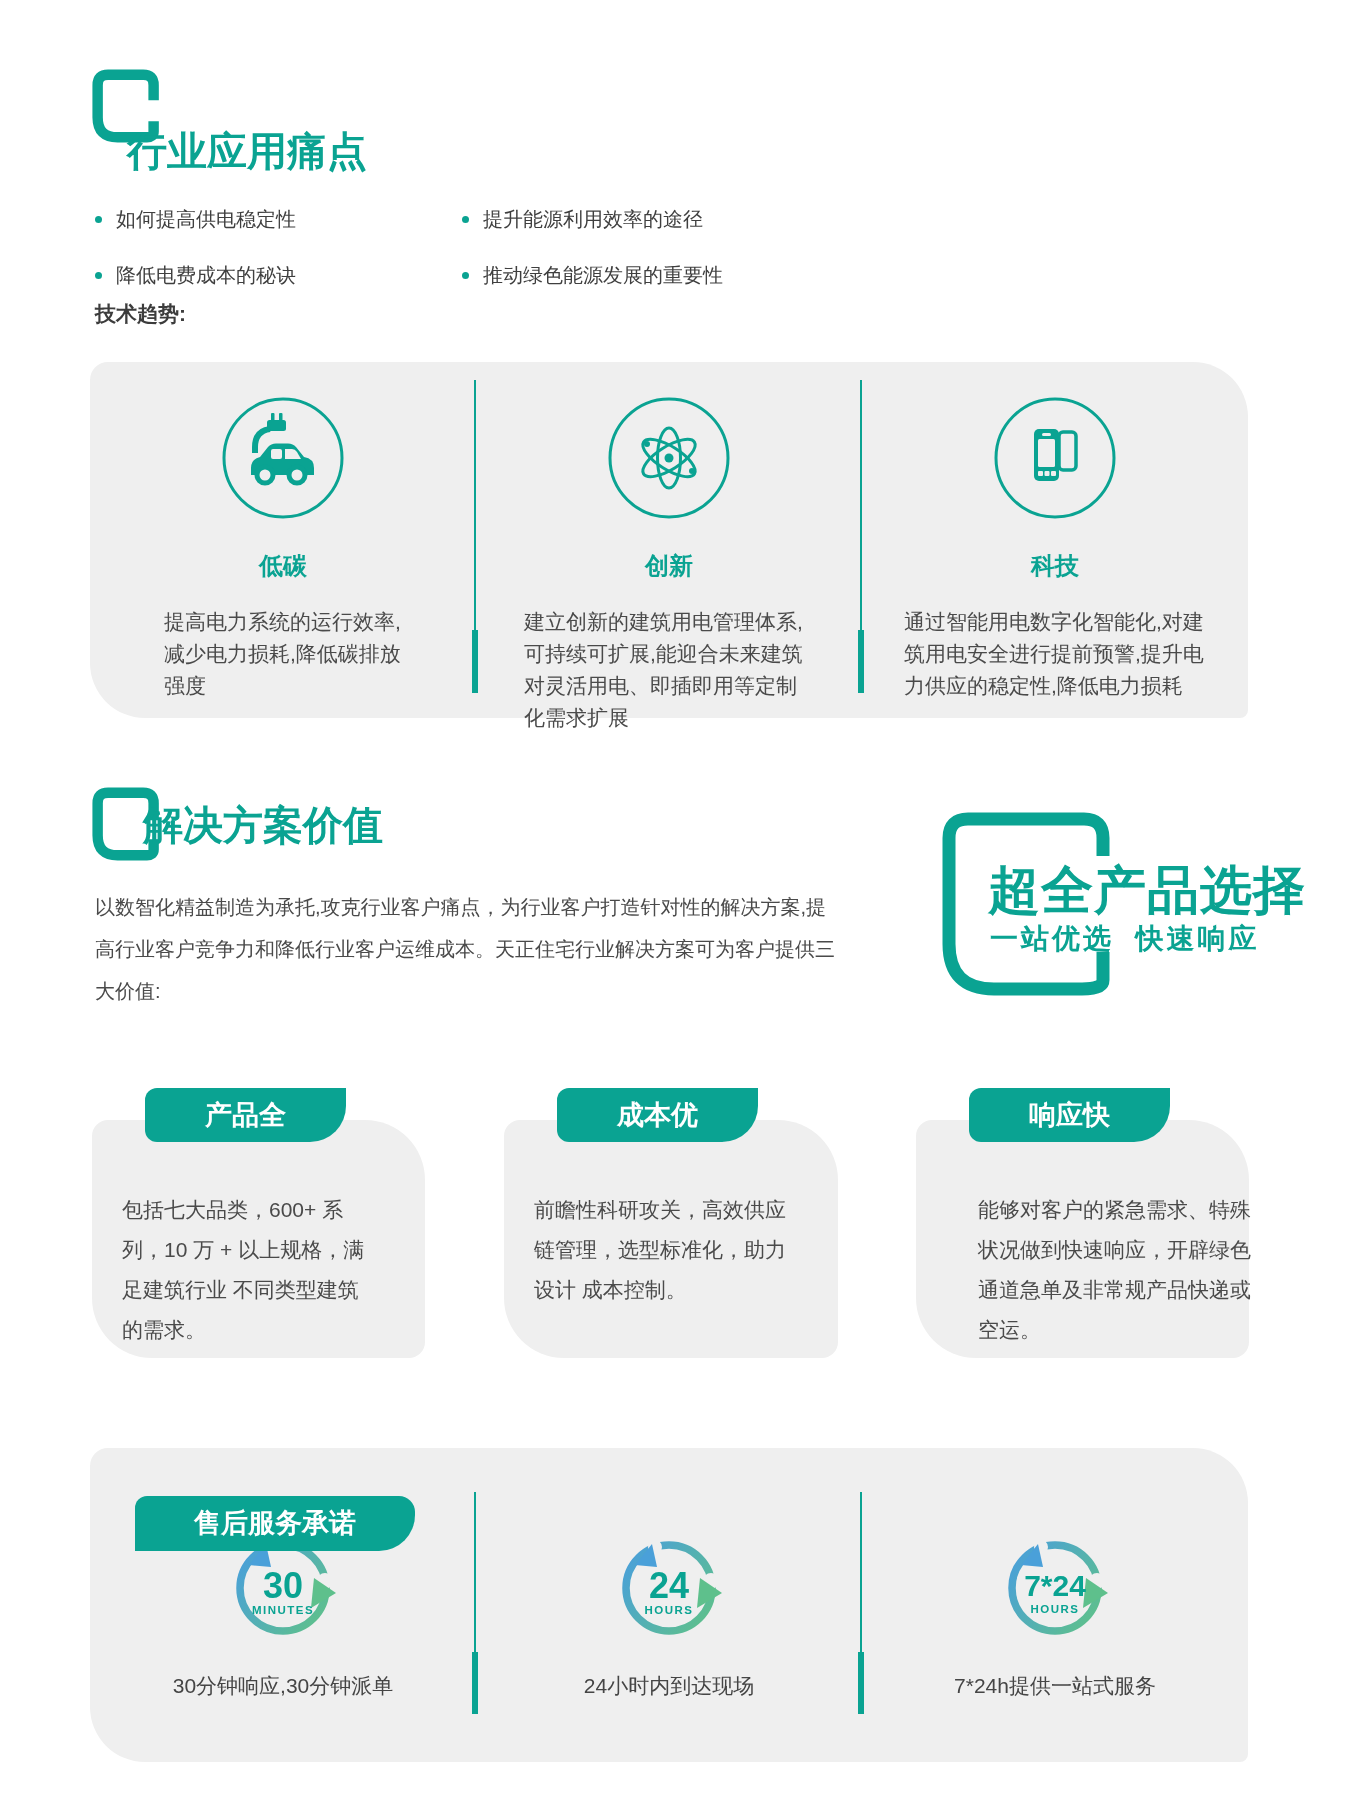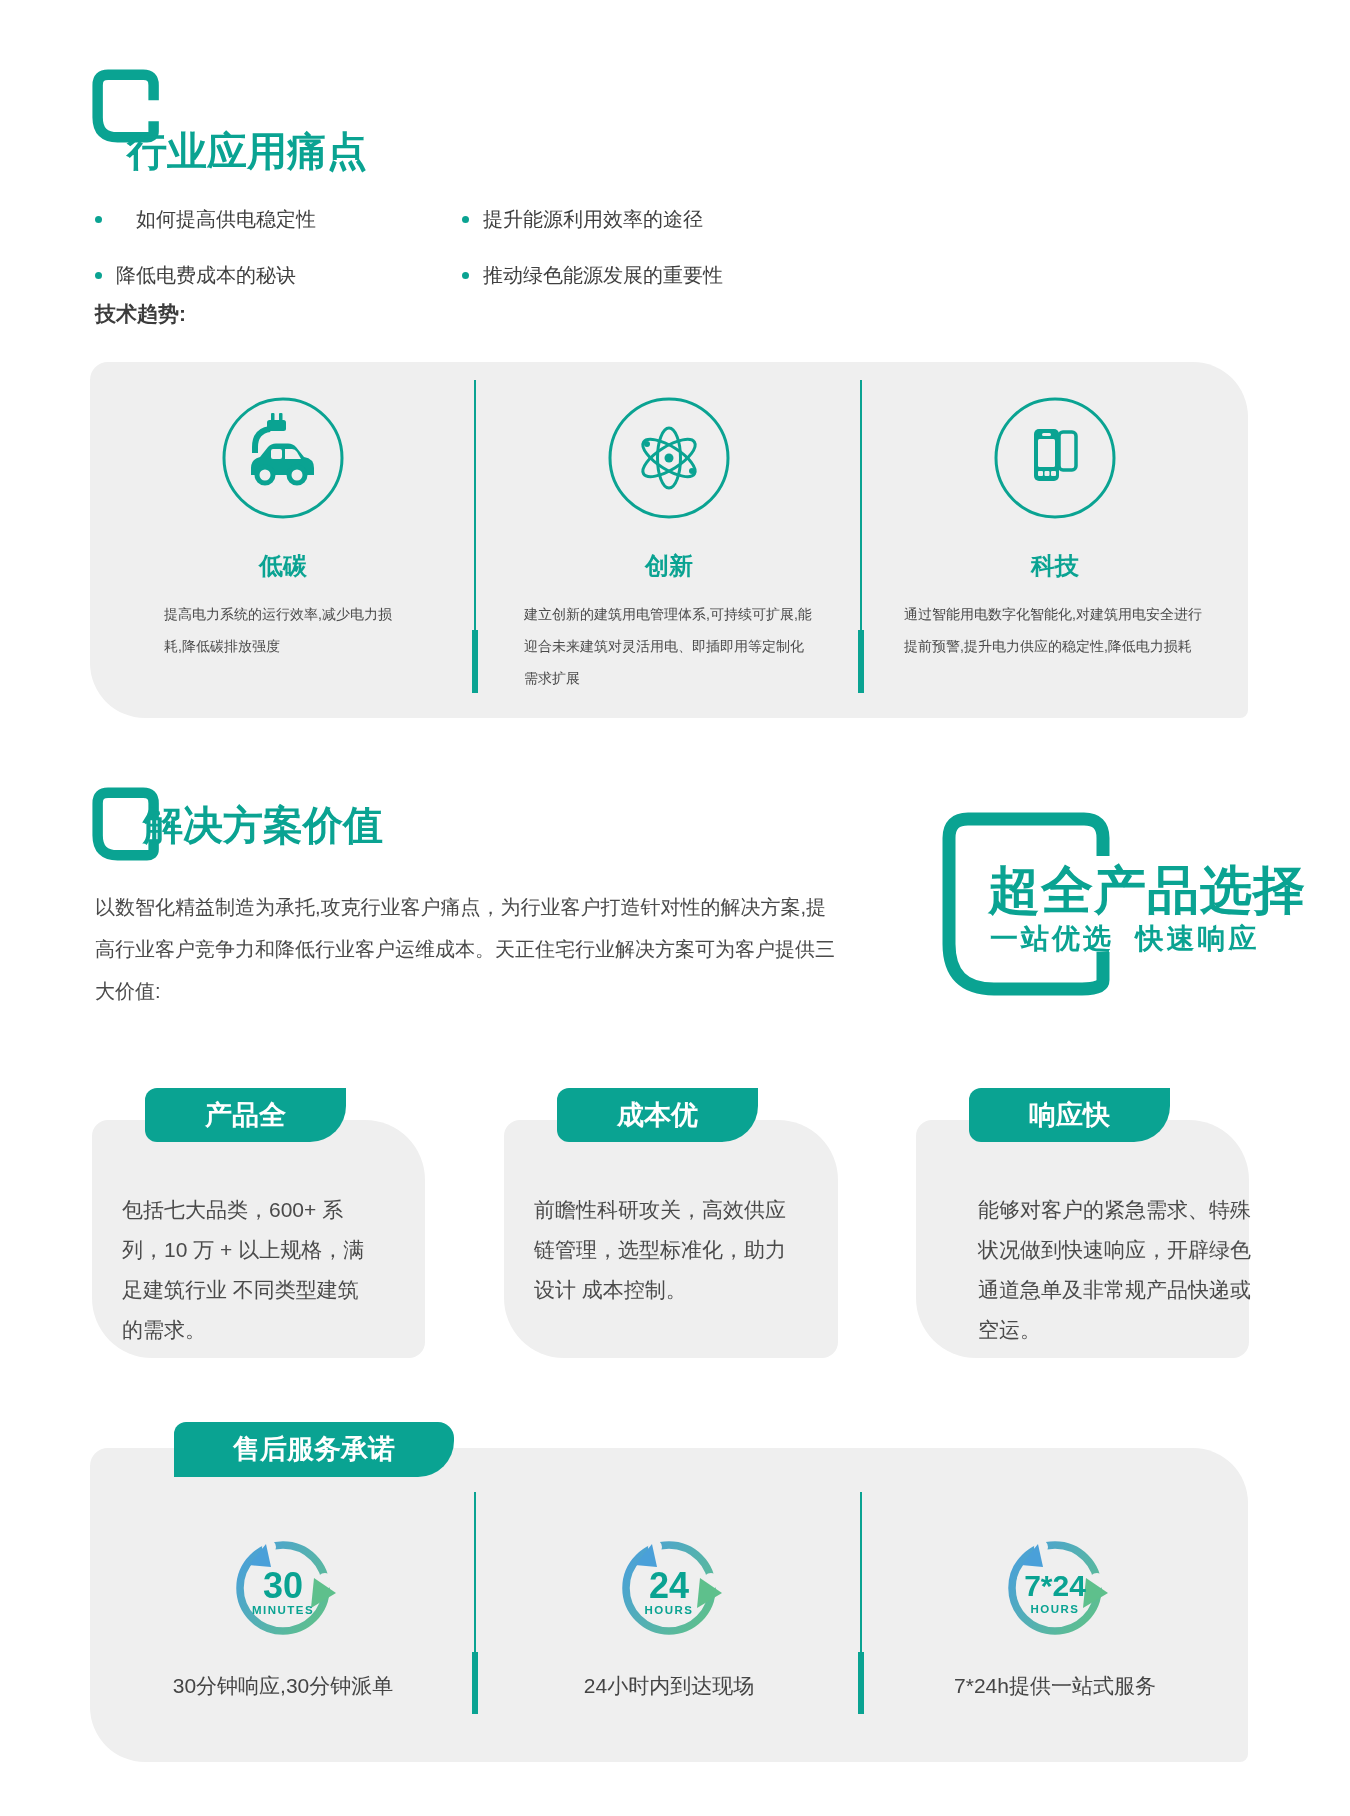--- a/index.html
+++ b/index.html
@@ -23,21 +23,21 @@
   .bullet{display:flex;align-items:center;font-size:20px;color:var(--text-dark);white-space:nowrap;}
   .bullet .dot{width:7px;height:7px;border-radius:50%;background:var(--teal);margin-right:14px;flex:0 0 auto;}
 
   .trends-label{font-size:21px;font-weight:700;color:#3c3c3c;white-space:nowrap;}
 
   
   .panel{background:var(--gray);border-radius:18px 55px 8px 55px;}
   .trend-col,.svc-col{position:absolute;width:386px;display:flex;flex-direction:column;align-items:center;}
   .trend-col .ring{margin-top:34px;}
   .trend-title{margin-top:30px;font-size:24px;font-weight:700;color:var(--teal);}
-  .trend-desc{margin-top:16px;font-size:14px;line-height:32px;color:var(--text-body);text-align:left;}
+  .trend-desc{margin-top:24px;font-size:21px;line-height:32px;color:var(--text-body);text-align:left;}
 
   .divider{position:absolute;width:6px;display:flex;flex-direction:column;align-items:center;}
   .d-thin{width:2.5px;flex:1;background:var(--teal);}
   .d-thick{width:6px;height:63px;background:var(--teal);flex:0 0 auto;}
   .divider.svc .d-thick{height:62px;}
 
   
   .para{font-size:20px;line-height:42px;color:var(--text-body);}
 
   
@@ -74,21 +74,21 @@
 </head>
 <body>
 
 <div class="page">
 
   <svg class="abs bracket-icon" style="left:91px;top:68px;" width="74" height="76" viewBox="0 0 78 80">
     <path d="M 66 34 L 66 18 Q 66 7 55 7 L 18 7 Q 7 7 7 18 L 7 52 Q 7 73 28 73 L 59 73 Q 66 73 66 67 L 66 56" stroke-width="11"></path>
   </svg>
   <div class="abs sec-title" style="left:127px;top:86px;margin-top:42px;">行业应用痛点</div>
 
-  <div class="abs bullet" style="left:95px;top:206px;gap:20px;">
+  <div class="abs bullet" style="left:95px;top:206px;">
     <span class="dot"></span>
     <span>如何提高供电稳定性</span>
   </div>
   <div class="abs bullet" style="left:95px;top:262px;">
     <span class="dot"></span>
     <span>降低电费成本的秘诀</span>
   </div>
   <div class="abs bullet" style="left:462px;top:206px;">
     <span class="dot"></span>
     <span>提升能源利用效率的途径</span>
@@ -181,21 +181,21 @@
     <div class="card-desc" style="width:256px;">前瞻性科研攻关，高效供应链管理，选型标准化，助力设计 成本控制。</div>
   </div>
   <div class="value-tab" style="left:557px;top:1088px;">成本优</div>
 
   <div class="value-card" style="left:916px;top:1120px;">
     <div class="card-desc" style="width:276px;margin-left:32px;">能够对客户的紧急需求、特殊状况做到快速响应，开辟绿色通道急单及非常规产品快递或空运。</div>
   </div>
   <div class="value-tab" style="left:969px;top:1088px;">响应快</div>
 
   <div class="abs panel" style="left:90px;top:1448px;width:1158px;height:314px;"></div>
-  <div class="service-tab" style="left:135px;top:1422px;margin-left:39px;">售后服务承诺</div>
+  <div class="service-tab" style="left:135px;top:1496px;">售后服务承诺</div>
 
   <div class="svc-col" style="left:90px;top:1448px;">
     <svg class="cycle" width="108" height="108" viewBox="0 0 108 108">
       <defs>
         <linearGradient id="grad1" x1="0" y1="0.15" x2="1" y2="0.85">
           <stop class="gb" offset="0"></stop>
             <stop class="gg" offset="1"></stop>
         </linearGradient>
       </defs>
       <circle cx="54" cy="54" r="43" stroke="url(#grad1)" stroke-width="7.5" fill="none"></circle>

